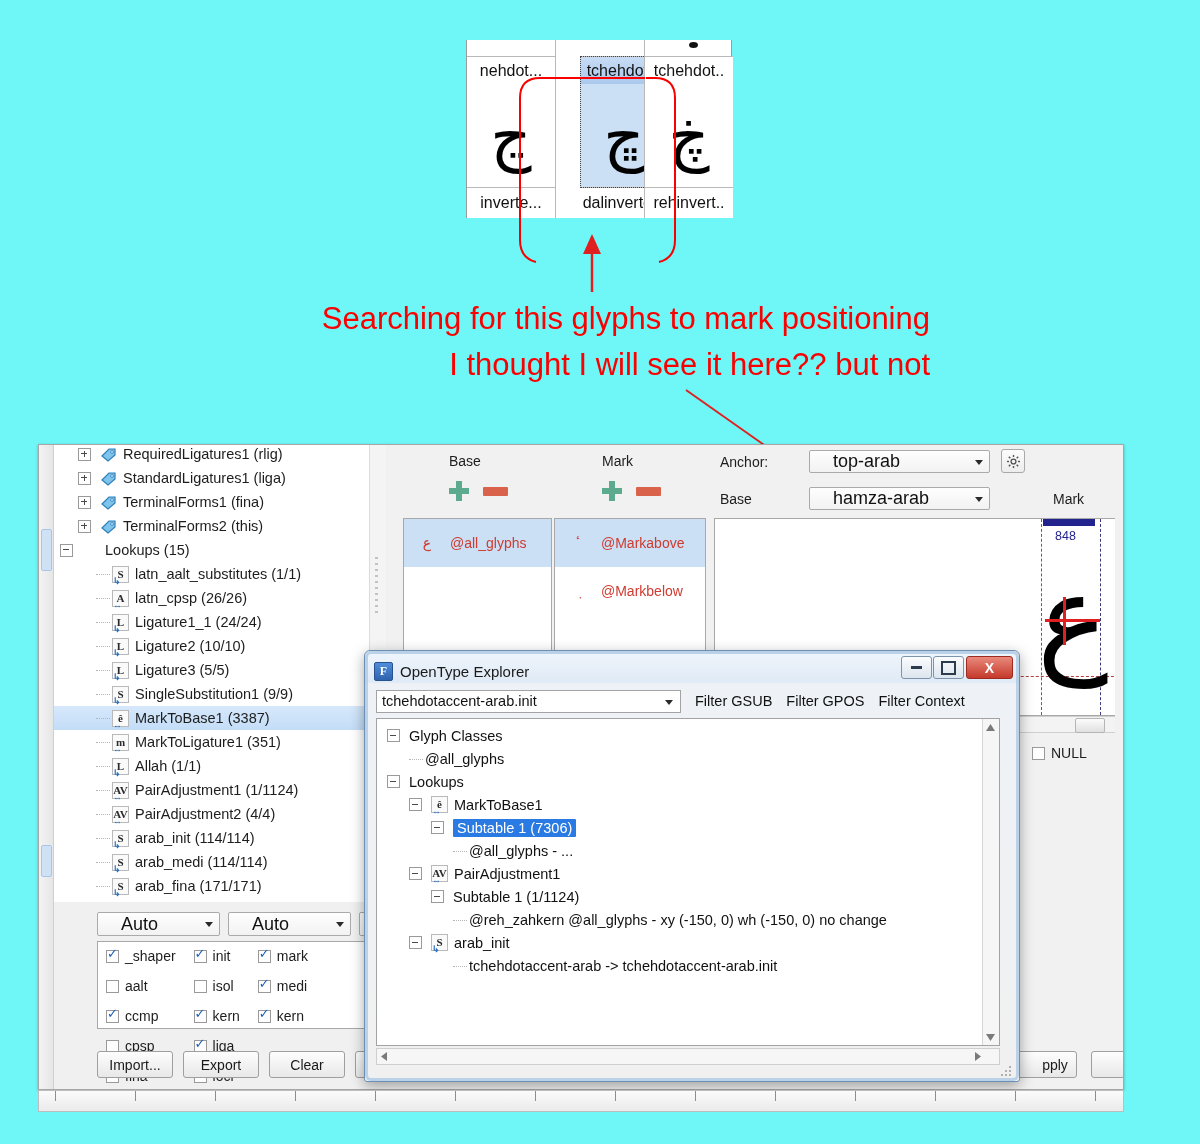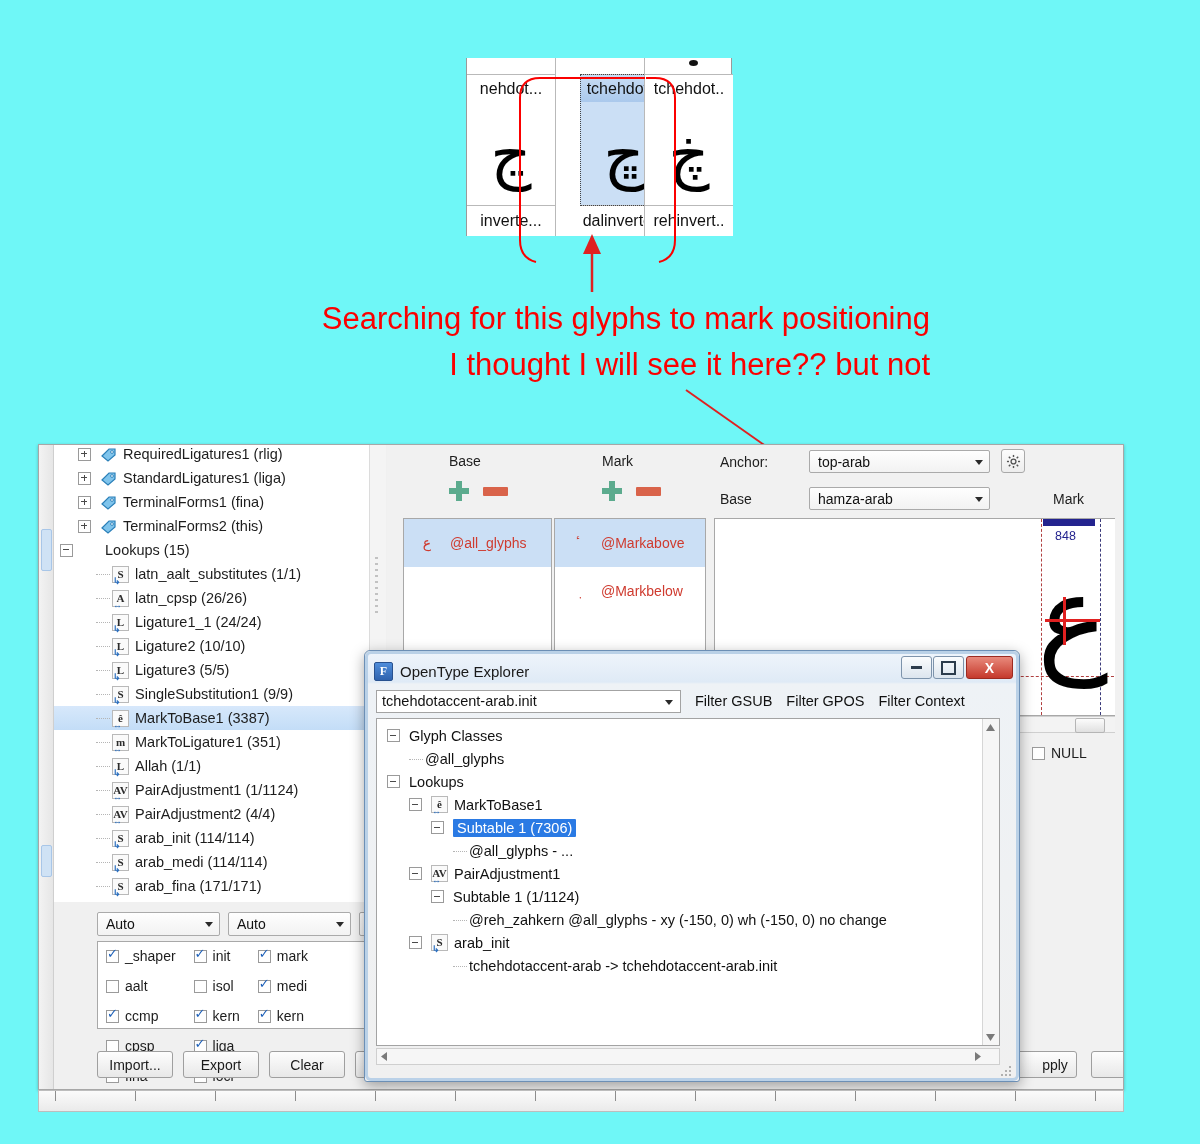--- a/index.html
+++ b/index.html
@@ -6,21 +6,21 @@
     margin: 0; padding: 0;
     width: 1200px; height: 1144px;
     overflow: hidden;
     background: #6ff7f7;
     font-family: "Liberation Sans", sans-serif;
   }
   #root { position: relative; width: 1200px; height: 1144px; background: #6ff7f7; }
 
   
   #glyph-strip {
-    position: absolute; left: 466px; top: 58px;
+    position: absolute; left: 466px; top: 40px;
     width: 266px; height: 178px;
     background: #ffffff;
     border-left: 1px solid #9a9a9a;
     border-right: 1px solid #9a9a9a;
     box-sizing: border-box;
   }
   .gcol { position: absolute; top: 0; height: 100%; box-sizing: border-box; }
   .gname-row {
     position: absolute; left:0; right:0; top: 16px; height: 28px;
     border-top: 1px solid #b9b9b9; border-bottom: 1px solid #b9b9b9;
@@ -130,21 +130,21 @@
   }
   .lrow { height:48px; display:flex; align-items:center; font-size:14px; color:#cf3b2f; }
   .lrow.sel { background:#cbdff5; }
   .lglyph { width:46px; text-align:center; color:#cf3b2f; font-family:"DejaVu Sans", sans-serif; }
   .lname { }
 
   .fld-label { position:absolute; font-size:14px; color:#1d1d1d; }
   .combo {
     position:absolute; height:23px; background:linear-gradient(#fefefe,#f2f2f2);
     border:1px solid #aaaaaa; border-radius:2px; box-sizing:border-box;
-    font-size:14px; color:#111; display:flex; align-items:center; padding-left:8px;
+    font-size:18px; color:#111; display:flex; align-items:center; padding-left:23px;
   }
   .combo .caret {
     position:absolute; right:6px; top:9px; width:0;height:0;
     border-left:4px solid transparent; border-right:4px solid transparent; border-top:5px solid #2a2a2a;
   }
   .iconbtn {
     position:absolute; width:24px; height:24px; background:linear-gradient(#fdfdfd,#ededed);
     border:1px solid #a9a9a9; border-radius:3px; box-sizing:border-box;
     display:flex;align-items:center;justify-content:center;
   }

